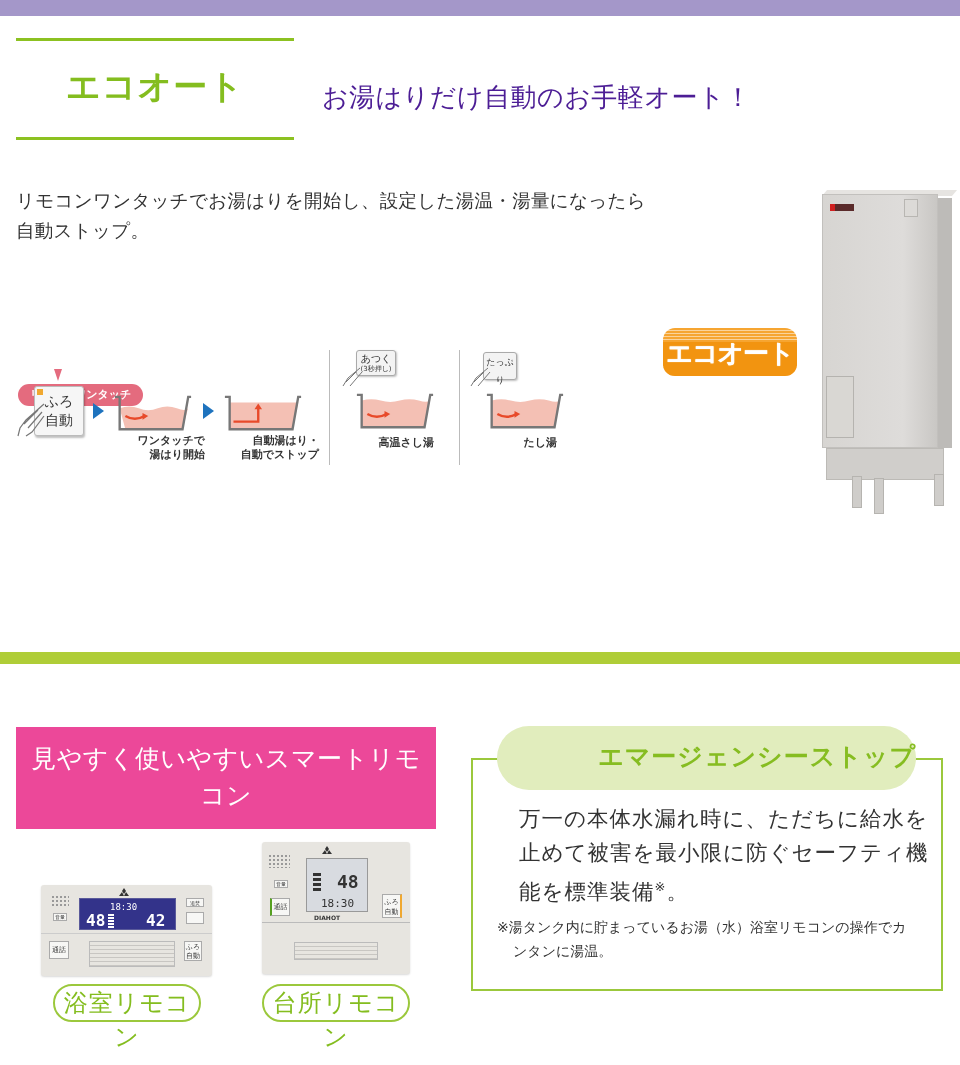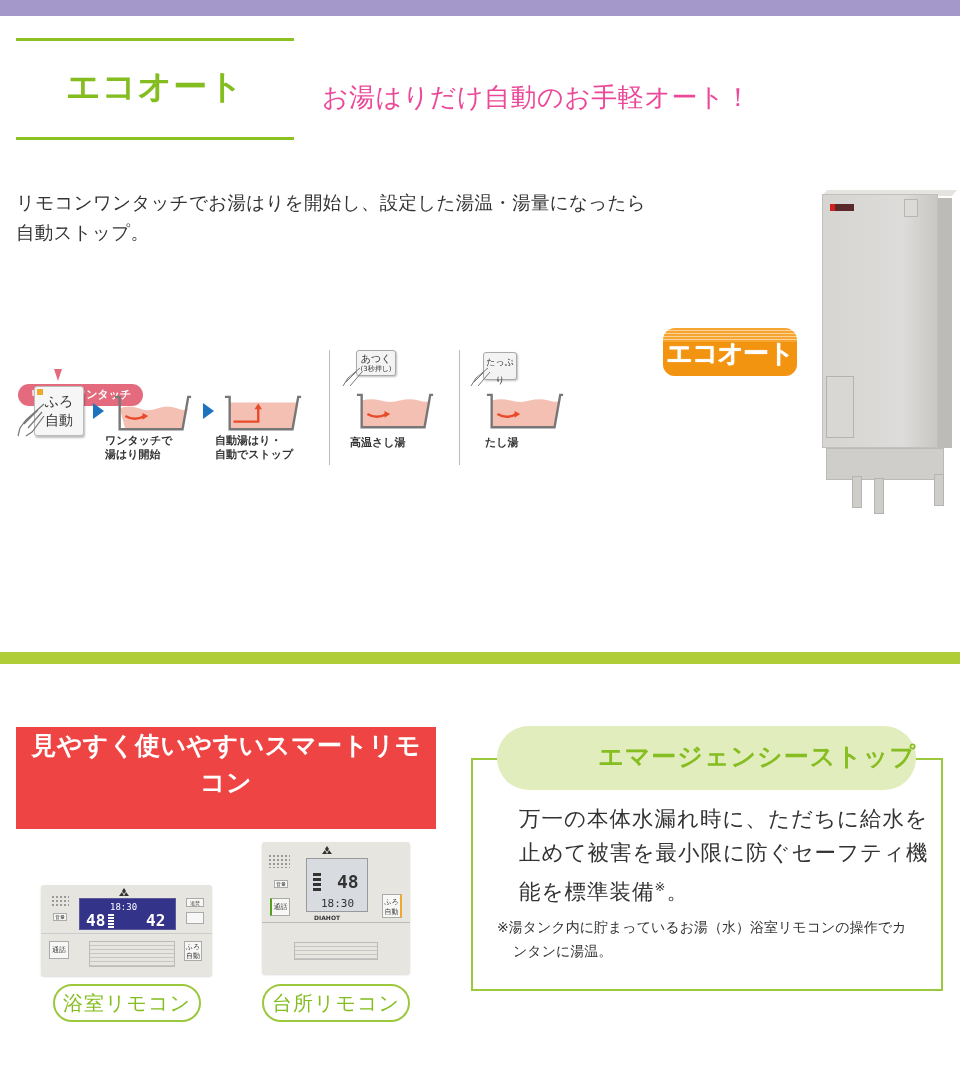--- a/index.html
+++ b/index.html
@@ -6,33 +6,33 @@
   html, body { width: 960px; height: 1065px; background: #ffffff; overflow: hidden; }
   body { position: relative; font-family: "DejaVu Sans", "Liberation Sans", sans-serif; color: #333333; }
   .abs { position: absolute; }
 
   .top-bar { left: 0; top: 0; width: 960px; height: 16px; background: #a497c9; }
 
   .title-line { left: 16px; width: 278px; height: 3px; background: #8cc121; }
   .title-line.top { top: 38px; }
   .title-line.bottom { top: 137px; }
   .title-text { left: 16px; top: 64px; width: 278px; text-align: center; font-size: 34px; font-weight: bold; color: #84bd1f; letter-spacing: 1px; }
-  .tagline { left: 322px; top: 80px; font-size: 26px; color: #ec4899; letter-spacing: 0.5px; }
-
-  .description { left: 16px; top: 188px; width: 630px; font-size: 18.5px; line-height: 30px; color: #333; letter-spacing: 0.3px; }
+  .tagline { left: 322px; top: 80px; font-size: 26px; color: #4c1d95; letter-spacing: 0.5px; }
+
+  .description { left: 16px; top: 188px; width: 630px; font-size: 18.5px; line-height: 30px; color: #333; letter-spacing: 0.3px; font-family: Liberation Mono, monospace; }
 
   
   .bubble { left: 18px; top: 348px; height: 22px; padding: 0 12px; border-radius: 11px; background: #e46b7e; color: #fff; font-size: 11px; font-weight: bold; line-height: 22px; margin-top: 36px; }
   .bubble-tail { left: 54px; top: 369px; width: 0; height: 0; border-left: 4px solid transparent; border-right: 4px solid transparent; border-top: 12px solid #e46b7e; }
   .key-btn { left: 34px; top: 386px; width: 50px; height: 50px; background: #f6f6f6; border: 1px solid #bbb; border-radius: 3px; box-shadow: 1px 2px 2px rgba(0,0,0,0.25); font-size: 14px; line-height: 19px; text-align: center; padding-top: 5px; color: #333; }
   .key-btn .dot { position: absolute; left: 2px; top: 2px; width: 6px; height: 6px; background: #f0a830; }
   .arrow-right { width: 0; height: 0; border-top: 8px solid transparent; border-bottom: 8px solid transparent; border-left: 11px solid #1e73be; }
 
   .tub { width: 80px; height: 40px; }
-  .tub-caption { font-size: 11px; font-weight: bold; color: #333; text-align: left; line-height: 14px; }
+  .tub-caption { font-size: 11px; font-weight: bold; color: #333; text-align: right; line-height: 14px; }
   .sep { width: 1px; background: #bbb; }
   .small-key { background: #f3f3f3; border: 1px solid #aaa; border-radius: 3px; box-shadow: 1px 1px 2px rgba(0,0,0,0.25); text-align: center; color: #333; }
 
   
   .eco-badge { left: 663px; top: 328px; width: 134px; height: 48px; border-radius: 12px; overflow: hidden;
     background: repeating-linear-gradient(180deg, #f6a531 0 2px, #fbd39a 2px 3px); }
   .eco-badge .fill { position: absolute; left: 0; right: 0; top: 14px; bottom: 0; background: #f29410; }
   .eco-badge .label { position: absolute; left: 0; right: 0; top: 8px; text-align: center; color: #fff; font-size: 26px; font-weight: bold; letter-spacing: -1px; text-shadow: 0 0 1px #fff; }
 
   
@@ -43,28 +43,28 @@
   .heater-logo::before { content: ""; position: absolute; left: 0; top: 0; width: 5px; height: 7px; background: #d02020; }
   .heater-cap { left: 904px; top: 199px; width: 14px; height: 18px; border: 1px solid #b8b6b2; background: #dcdad7; }
   .heater-panel { left: 826px; top: 376px; width: 28px; height: 62px; border: 1px solid #b5b3af; background: #d9d7d3; }
   .heater-base { left: 826px; top: 448px; width: 118px; height: 32px; background: #d0cecb; border: 1px solid #bcbab6; }
   .heater-leg { width: 10px; height: 32px; background: #cfcdca; border: 1px solid #b6b4b0; }
 
   
   .green-bar { left: 0; top: 652px; width: 960px; height: 12px; background: #afcd37; }
 
   
-  .remote-title { left: 16px; top: 727px; width: 420px; height: 102px; background: #ef4444; color: #fff; font-size: 25px; font-weight: bold; text-align: center; line-height: 37px; letter-spacing: 0.5px; }
+  .remote-title { left: 16px; top: 727px; width: 420px; height: 102px; background: #ec4899; color: #fff; font-size: 25px; font-weight: normal; text-align: center; padding-top: 13px; line-height: 37px; letter-spacing: 0.5px; }
 
   .remote { background: #e7e5e0; border-radius: 3px; box-shadow: 0 1px 2px rgba(0,0,0,0.15); }
   .lcd { background: #33338a; border: 1px solid #5a5a9a; color: #fff; font-family: "DejaVu Sans Mono", monospace; }
   .lcd.light { background: #d8dbe0; color: #333; border: 1px solid #999; }
   .remote-btn { background: #f7f7f5; border: 1px solid #aaa; font-size: 7px; text-align: center; color: #333; }
   .speaker { background-image: radial-gradient(circle, #999 1px, transparent 1.2px); background-size: 4px 4px; }
-  .label-pill { height: 38px; border: 2px solid #9bc83c; border-radius: 19px; color: #84bd1f; font-size: 20px; text-align: center; line-height: 34px; letter-spacing: 1px; background: #fff; }
+  .label-pill { height: 38px; border: 2px solid #9bc83c; border-radius: 19px; color: #84bd1f; font-size: 24px; text-align: center; line-height: 34px; letter-spacing: 1px; background: #fff; }
 
   
   .em-box { left: 471px; top: 758px; width: 472px; height: 233px; border: 2px solid #9bc83c; background: #fff; }
   .em-pill { left: 497px; top: 726px; width: 419px; height: 64px; border-radius: 32px; background: #e1edbd; color: #86bd21; font-size: 25px; font-weight: bold; text-align: right; line-height: 62px; letter-spacing: 1px; }
   .em-text { left: 519px; top: 802px; width: 420px; font-size: 21.5px; line-height: 34px; color: #333; letter-spacing: 1px; }
   .em-text sup { font-size: 13px; vertical-align: 8px; }
   .em-note { left: 497px; top: 915px; width: 420px; font-size: 14px; line-height: 24px; color: #333; padding-left: 16px; text-indent: -16px; }
 </style>
 </head>
 <body>

